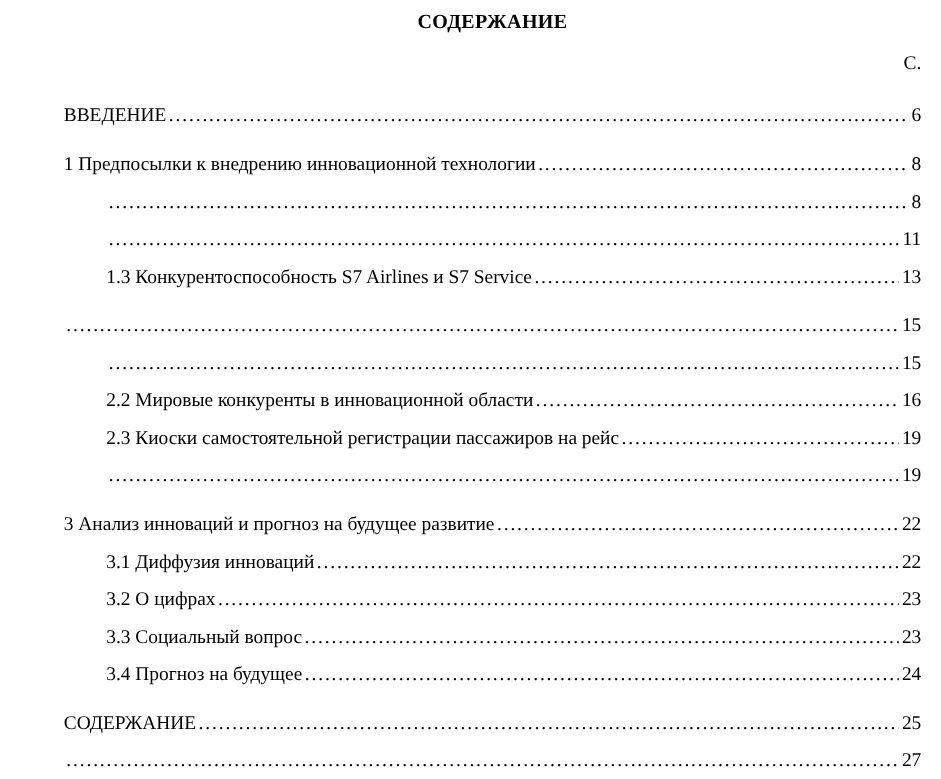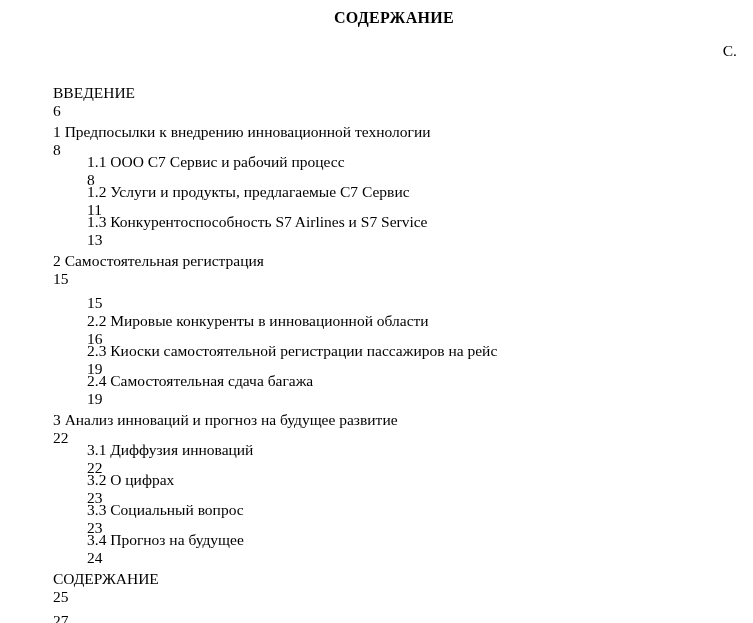--- a/index.html
+++ b/index.html
@@ -32,21 +32,20 @@
     line-height: 21px;
   }
   .toc {
     margin-top: 23px;
   }
   .toc-row {
     display: flex;
     align-items: baseline;
     height: 30px;
     cursor: default;
-    flex-direction: column;
   }
   .toc-row.gap { margin-top: 9px; }
   .toc-row.level1 { padding-left: 34px; }
   .toc-label { white-space: nowrap; }
   .leader {
     flex: 1;
     overflow: hidden;
     white-space: nowrap;
     margin: 0 3px 0 2px;
     min-width: 10px;
@@ -76,39 +75,36 @@
       <span class="toc-page">6</span>
     </div>
 
     <div class="toc-row gap">
       <span class="toc-label">1 Предпосылки к внедрению инновационной технологии</span>
       <span class="leader"></span>
       <span class="toc-page">8</span>
     </div>
 
     <div class="toc-row level1">
-      <span class="toc-label">1.1 ООО С7 Сервис и рабочий процесс</span>
       <span class="leader"></span>
       <span class="toc-page">8</span>
     </div>
 
     <div class="toc-row level1">
-      <span class="toc-label">1.2 Услуги и продукты, предлагаемые С7 Сервис</span>
       <span class="leader"></span>
       <span class="toc-page">11</span>
     </div>
 
     <div class="toc-row level1">
       <span class="toc-label">1.3 Конкурентоспособность S7 Airlines и S7 Service</span>
       <span class="leader"></span>
       <span class="toc-page">13</span>
     </div>
 
     <div class="toc-row gap">
-      <span class="toc-label">2 Самостоятельная регистрация</span>
       <span class="leader"></span>
       <span class="toc-page">15</span>
     </div>
 
     <div class="toc-row level1">
       <span class="leader"></span>
       <span class="toc-page">15</span>
     </div>
 
     <div class="toc-row level1">
@@ -117,21 +113,20 @@
       <span class="toc-page">16</span>
     </div>
 
     <div class="toc-row level1">
       <span class="toc-label">2.3 Киоски самостоятельной регистрации пассажиров на рейс</span>
       <span class="leader"></span>
       <span class="toc-page">19</span>
     </div>
 
     <div class="toc-row level1">
-      <span class="toc-label">2.4 Самостоятельная сдача багажа</span>
       <span class="leader"></span>
       <span class="toc-page">19</span>
     </div>
 
     <div class="toc-row gap">
       <span class="toc-label">3 Анализ инноваций и прогноз на будущее развитие</span>
       <span class="leader"></span>
       <span class="toc-page">22</span>
     </div>
 

